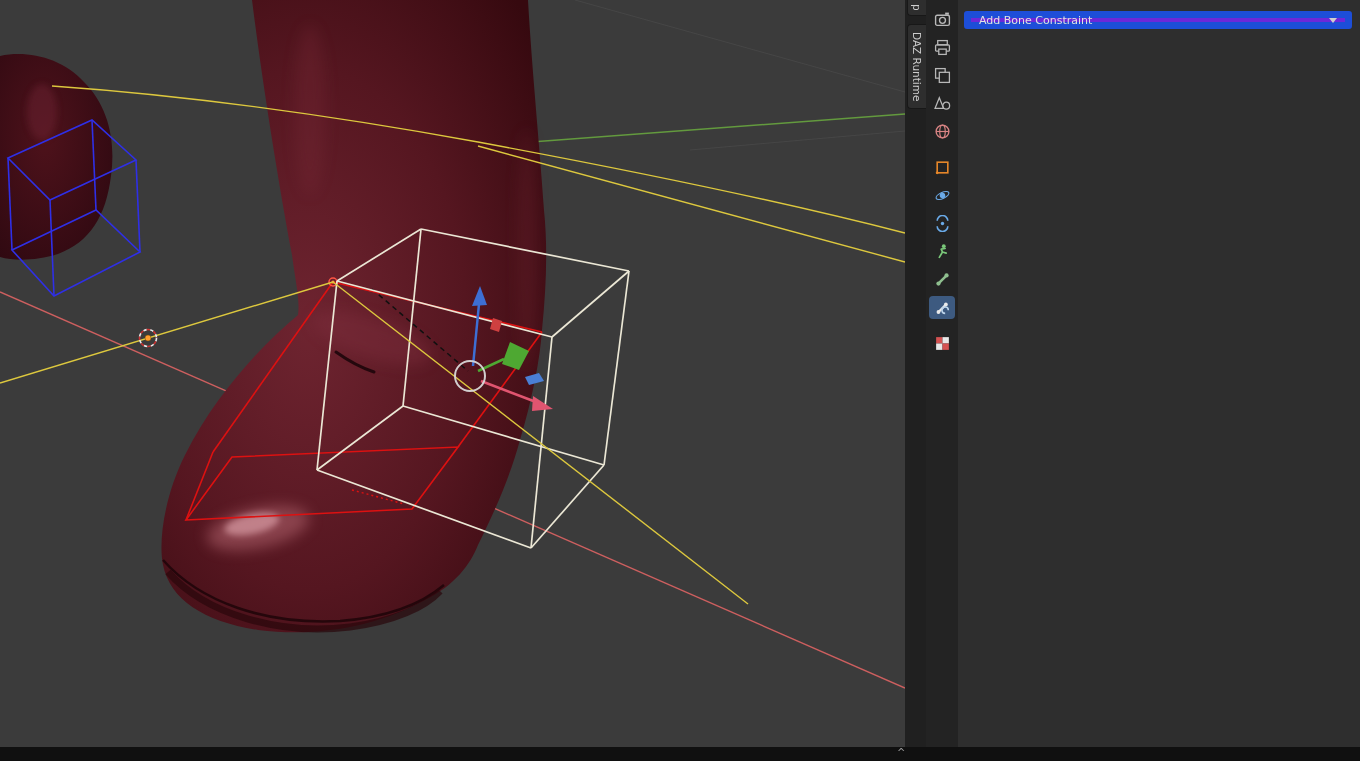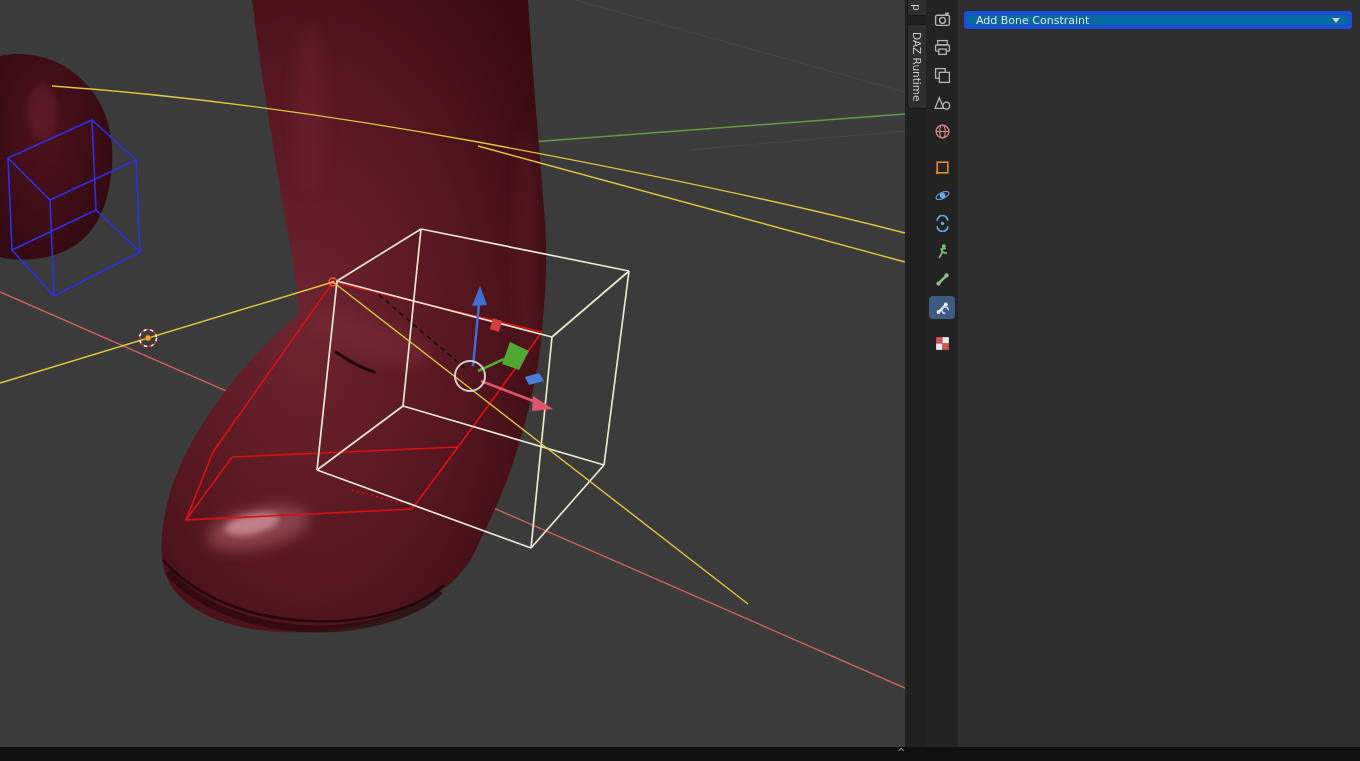--- a/index.html
+++ b/index.html
@@ -27,22 +27,22 @@
   .prop-tabs { position:absolute; left:926px; top:0; width:32px; height:747px; background:#232323;
                display:flex; flex-direction:column; align-items:center; padding-top:8px; }
   .ptab { width:26px; height:23px; margin-bottom:5px; display:flex; align-items:center; justify-content:center;
           border-radius:4px; cursor:pointer; }
   .ptab.group-gap { margin-top:8px; }
   .ptab.selected { background:#3d5a80; }
   .ptab svg { display:block; }
 
   
   .prop-panel { position:absolute; left:958px; top:0; width:402px; height:747px; background:#2e2e2e; }
-  .dropdown { position:absolute; left:6px; top:11px; right:8px; height:18px; background:#0369a1;
-              border:4px solid #1d4ed8; border-radius:3px; display:flex; align-items:center;
+  .dropdown { position:absolute; left:6px; top:11px; right:8px; height:18px; background:#6d28d9;
+              border:7px solid #1d4ed8; border-radius:3px; display:flex; align-items:center;
               padding:0 8px; cursor:pointer; }
   .dropdown-label { color:#e2e2e2; font-size:11px; flex:1; }
   .dropdown-caret { width:0; height:0; border-left:4px solid transparent; border-right:4px solid transparent;
                     border-top:5px solid #cfcfcf; margin-left:6px; }
 </style>
 </head>
 <body>
 
 <div class="app">
 

